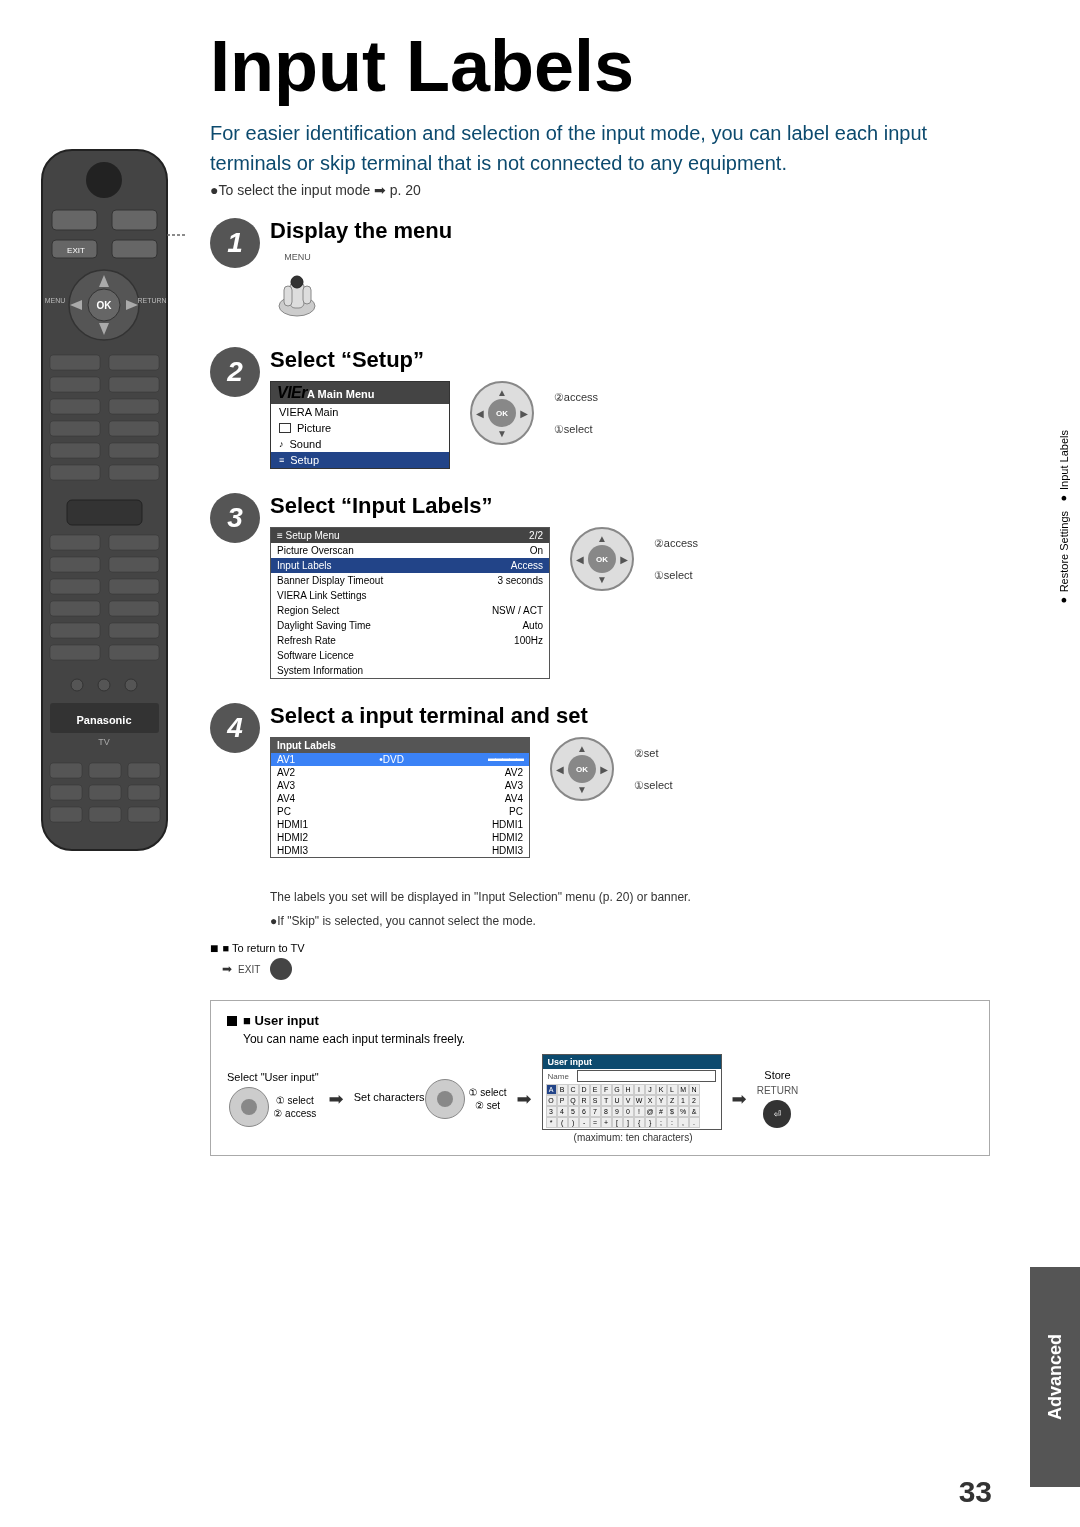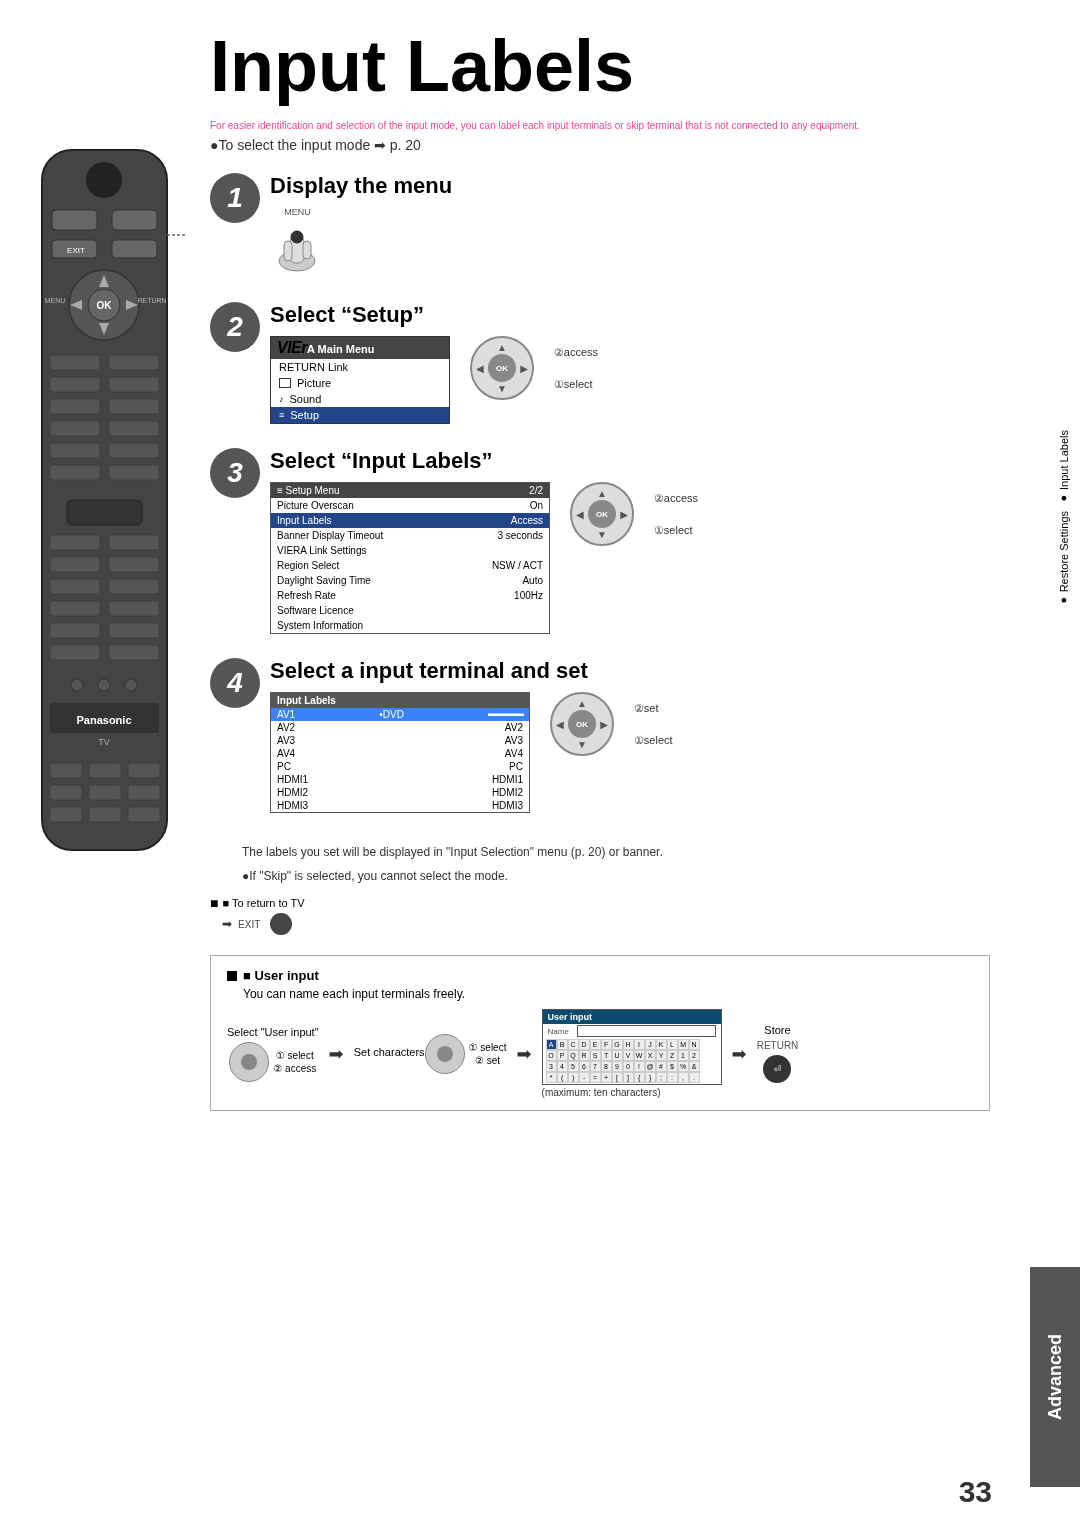--- a/index.html
+++ b/index.html
@@ -21,22 +21,22 @@
     
     .page-title {
       font-size: 72px;
       font-weight: bold;
       color: #000;
       margin-bottom: 16px;
       line-height: 1;
     }
 
     .intro-text {
-      font-size: 10px;
-      color: #ec4899;
+      font-size: 20px;
+      color: #0c4a6e;
       line-height: 1.5;
       margin-bottom: 4px;
     }
 
     .intro-bullet {
       font-size: 14px;
       color: #333;
       margin-bottom: 20px;
     }
 
@@ -521,21 +521,21 @@
     <div class="step-block">
       <div class="step-num-circle">2</div>
       <div class="step-inner">
         <div class="step-title">Select “Setup”</div>
         <div class="step2-content">
 
           <div class="menu-mockup">
             <div class="menu-header">
               <span class="viera-logo">VIEr</span><span>A Main Menu</span>
             </div>
-            <div class="menu-item">RETURN Link</div>
+            <div class="menu-item">VIERA Main</div>
             <div class="menu-item">
               <span class="picture-icon"></span>Picture
             </div>
             <div class="menu-item">
               <span class="sound-icon">♪</span>Sound
             </div>
             <div class="menu-item highlighted">
               <span class="setup-icon">≡</span>Setup
             </div>
           </div>
@@ -678,21 +678,21 @@
               <div class="access-label">②set</div>
               <div class="access-label">①select</div>
             </div>
           </div>
         </div>
       </div>
     </div>
 
   </div>
 
-  <div style="margin-top: 4px; margin-left: 32px;">
+  <div style="margin-top: 4px; margin-left: 60px;">
     <p class="notes-text">The labels you set will be displayed in "Input Selection" menu (p. 20) or banner.</p>
     <p class="notes-text">●If "Skip" is selected, you cannot select the mode.</p>
   </div>
 
   <div class="return-tv" style="margin-top: 10px;">
     <div class="label">
       <span style="font-size:14px; font-weight:bold;">■</span>
       <span style="font-weight:normal;">■ To return to TV</span>
     </div>
     <div style="display:flex; align-items:center; gap:6px; margin-left:12px; margin-top:2px;">
@@ -801,21 +801,21 @@
             <div class="char-cell">[</div>
             <div class="char-cell">]</div>
             <div class="char-cell">{</div>
             <div class="char-cell">}</div>
             <div class="char-cell">;</div>
             <div class="char-cell">:</div>
             <div class="char-cell">,</div>
             <div class="char-cell">.</div>
           </div>
         </div>
-        <div style="font-size:10px; color:#333; margin-top:2px;">(maximum: ten characters)</div>
+        <div style="font-size:10px; color:#333; margin-top:2px;margin-left:32px;">(maximum: ten characters)</div>
       </div>
 
       <div class="arrow-icon">➡</div>
 
       <div style="display:flex; flex-direction:column; align-items:center; gap:4px;">
         <div style="font-size:11px;">Store</div>
         <div style="font-size:10px; color:#555;">RETURN</div>
         <div class="return-button-circle">⏎</div>
       </div>
     </div>

